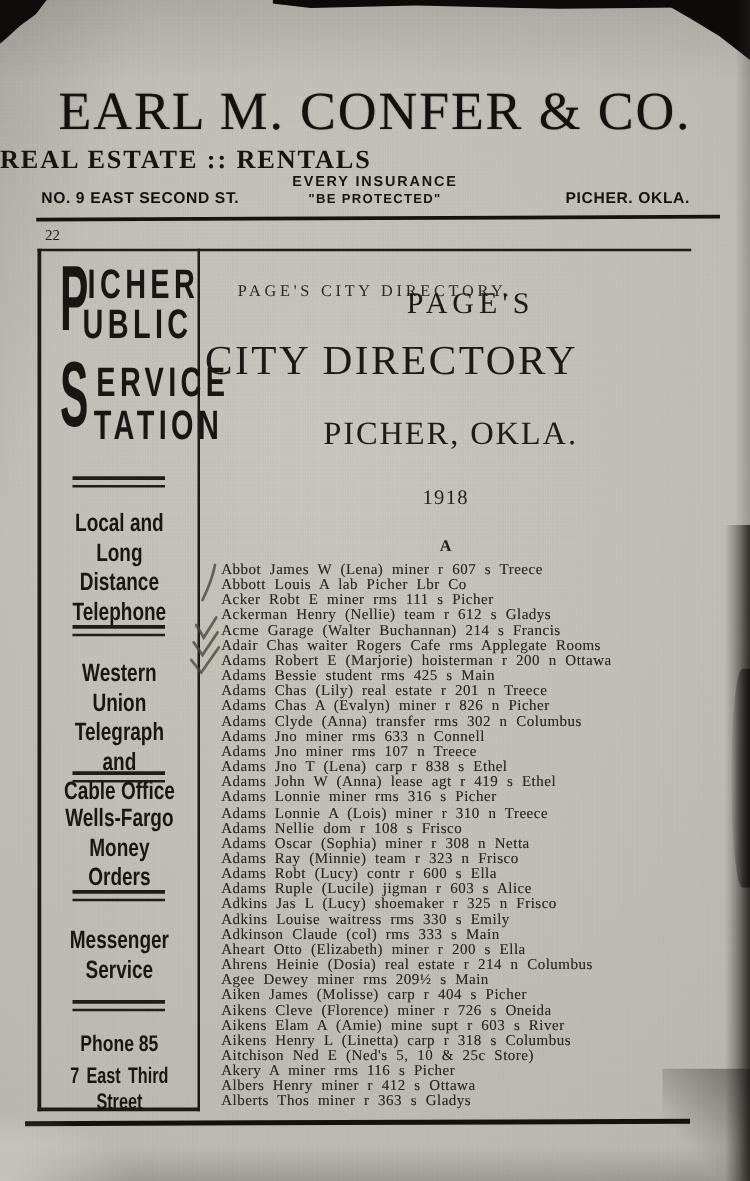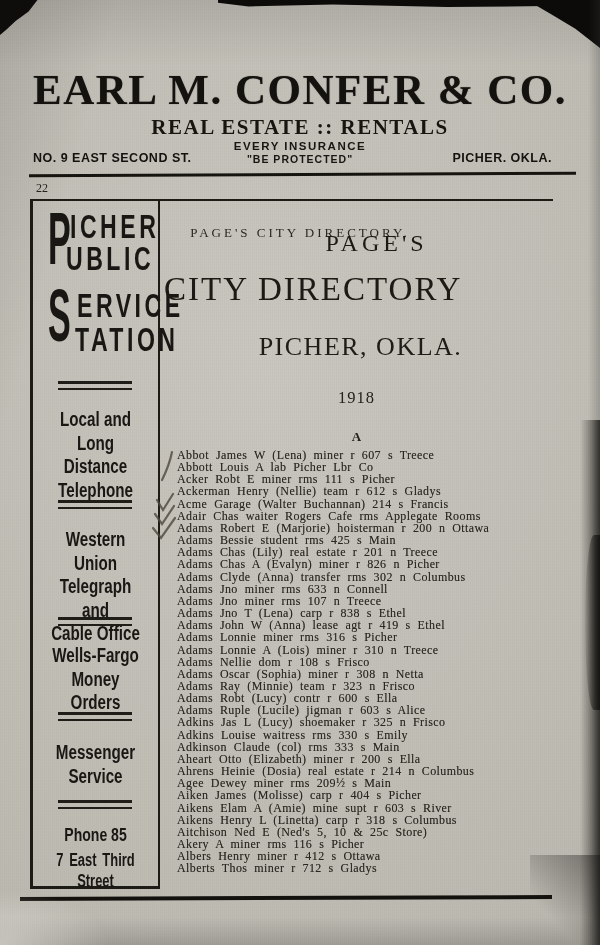--- a/index.html
+++ b/index.html
@@ -30,23 +30,23 @@
     background:linear-gradient(to right, rgba(30,28,25,0.05), rgba(18,16,14,0.85));
     border-radius:60% 0 0 60% / 50% 0 0 50%;}
   .corner-br{position:absolute;bottom:0;right:0;width:70px;height:90px;
     background:linear-gradient(225deg, rgba(20,18,16,0.45), transparent 70%);}
   .bottom-shade{position:absolute;bottom:0;left:0;width:100%;height:28px;
     background:linear-gradient(to bottom, transparent, rgba(40,38,34,0.20));}
   .corner-bl{position:absolute;bottom:0;left:0;width:110px;height:55px;
     background:radial-gradient(ellipse at 0 100%, rgba(232,230,222,0.55), transparent 70%);}
   
   .ad-company{position:absolute;top:66px;left:0;width:100%;text-align:center;
-    font-weight:bold;font-size:43px;line-height:48px;letter-spacing:1.5px;color:#14120f;
+    font-weight:normal;font-size:43px;line-height:48px;letter-spacing:1.5px;color:#14120f;
     text-shadow:0 0 1px rgba(20,18,14,0.5);}
-  .ad-tagline{position:absolute;top:115px;left:0;width:100%;text-align:center;
+  .ad-tagline{position:absolute;top:115px;left:0;width:100%;
     font-weight:bold;font-size:21px;letter-spacing:1.5px;color:#171510;}
   .ad-ins-top{position:absolute;top:140px;left:0;width:100%;text-align:center;
     font-family:"Liberation Sans",sans-serif;font-weight:bold;font-size:11.5px;letter-spacing:1.5px;color:#181613;}
   .ad-left{position:absolute;top:151px;left:33px;
     font-family:"Liberation Sans",sans-serif;font-weight:bold;font-size:12.5px;letter-spacing:0.5px;color:#14120f;}
   .ad-ins-bottom{position:absolute;top:153px;left:0;width:100%;text-align:center;
     font-family:"Liberation Sans",sans-serif;font-weight:bold;font-size:10.5px;letter-spacing:1px;color:#181613;}
   .ad-right{position:absolute;top:151px;right:48px;
     font-family:"Liberation Sans",sans-serif;font-weight:bold;font-size:12.5px;letter-spacing:0.5px;color:#14120f;}
   .rule-heavy{position:absolute;top:173px;left:29px;width:547px;height:3px;background:#16140f;transform:rotate(-0.25deg);}
@@ -184,26 +184,27 @@
         <div class="entry">Adams Ray (Minnie) team r 323 n Frisco</div>
         <div class="entry">Adams Robt (Lucy) contr r 600 s Ella</div>
         <div class="entry">Adams Ruple (Lucile) jigman r 603 s Alice</div>
         <div class="entry">Adkins Jas L (Lucy) shoemaker r 325 n Frisco</div>
         <div class="entry">Adkins Louise waitress rms 330 s Emily</div>
         <div class="entry">Adkinson Claude (col) rms 333 s Main</div>
         <div class="entry">Aheart Otto (Elizabeth) miner r 200 s Ella</div>
         <div class="entry">Ahrens Heinie (Dosia) real estate r 214 n Columbus</div>
         <div class="entry">Agee Dewey miner rms 209½ s Main</div>
         <div class="entry">Aiken James (Molisse) carp r 404 s Picher</div>
+        <div class="entry">Aikens Cleve (Florence) miner r 726 s Oneida</div>
         <div class="entry">Aikens Elam A (Amie) mine supt r 603 s River</div>
         <div class="entry">Aikens Henry L (Linetta) carp r 318 s Columbus</div>
         <div class="entry">Aitchison Ned E (Ned's 5, 10 &amp; 25c Store)</div>
         <div class="entry">Akery A miner rms 116 s Picher</div>
         <div class="entry">Albers Henry miner r 412 s Ottawa</div>
-        <div class="entry">Alberts Thos miner r 712 s Gladys</div>
+        <div class="entry">Alberts Thos miner r 363 s Gladys</div>
       </div>
   </main>
 
   <svg class="checkmarks" width="34" height="100" viewBox="0 0 34 100">
     <g fill="none" stroke="#4e483d" stroke-width="2.2" stroke-linecap="round" opacity="0.8">
       <path d="M22,6 C20,16 16,26 12,34"></path>
       <path d="M7,54 L13,64 L23,48"></path>
       <path d="M5,68 L12,78 L24,60"></path>
       <path d="M3,82 L11,92 L25,72"></path>
     </g>

